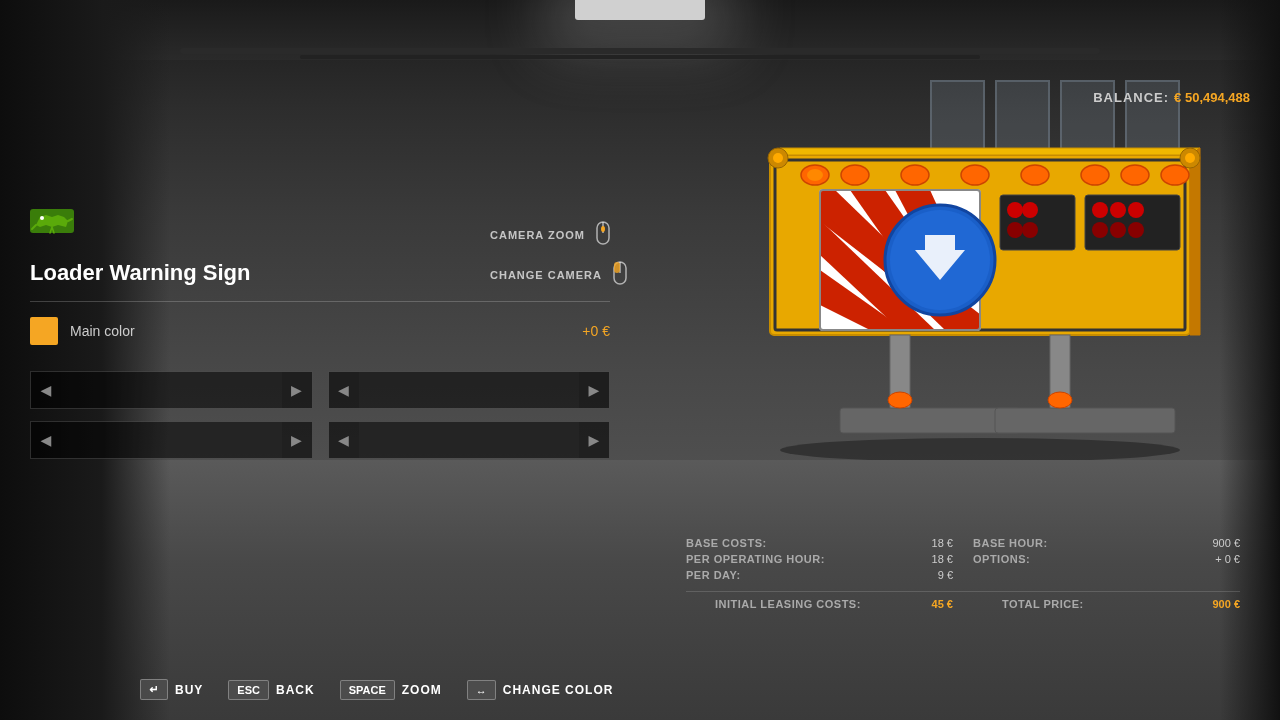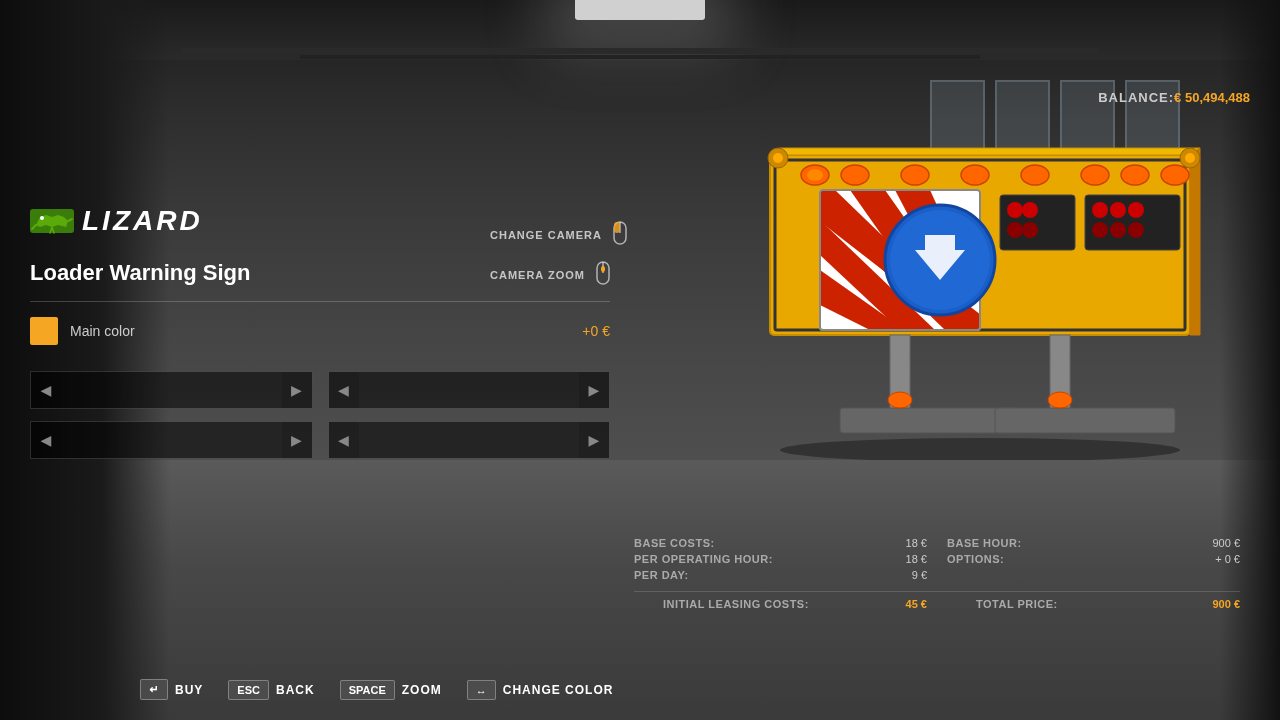--- a/index.html
+++ b/index.html
@@ -35,20 +35,21 @@
       pointer-events: none;
     }
 
     
     .balance-display {
       position: absolute;
       top: 90px;
       right: 30px;
       display: flex;
       align-items: center;
+      gap: 5px;
     }
     .balance-label {
       color: #ccc;
       font-size: 13px;
       font-weight: bold;
       letter-spacing: 1px;
     }
     .balance-value {
       color: #f5a623;
       font-size: 13px;
@@ -154,21 +155,21 @@
     .selector-content {
       flex: 1;
       height: 100%;
       background: rgba(0,0,0,0.2);
     }
 
     
     .stats-section {
       position: absolute;
       bottom: 110px;
-      left: 624px;
+      left: 676px;
       right: 30px;
       padding: 0 10px;
     }
 
     .stats-grid {
       display: grid;
       grid-template-columns: 1fr 1fr;
       gap: 2px 20px;
       margin-bottom: 8px;
     }
@@ -407,54 +408,53 @@
 
 <div class="ui-overlay">
 
   <div class="balance-display">
     <span class="balance-label">BALANCE:</span>
     <span class="balance-value">€ 50,494,488</span>
   </div>
 
   <div class="camera-controls">
     <div class="camera-control-row">
+      <span class="camera-label">CAMERA ZOOM</span>
+
+      <svg width="20" height="30" viewBox="0 0 20 30">
+        <rect x="4" y="2" width="12" height="22" rx="6" fill="none" stroke="rgba(255,255,255,0.6)" stroke-width="1.5"></rect>
+        <line x1="10" y1="2" x2="10" y2="13" stroke="rgba(255,255,255,0.6)" stroke-width="1.5"></line>
+        <ellipse cx="10" cy="9" rx="2" ry="3" fill="#f5a623"></ellipse>
+      </svg>
+    </div>
+    <div class="camera-control-row">
       <span class="camera-label">CHANGE CAMERA</span>
       <svg width="20" height="30" viewBox="0 0 20 30">
         <rect x="4" y="2" width="12" height="22" rx="6" fill="none" stroke="rgba(255,255,255,0.6)" stroke-width="1.5"></rect>
         <line x1="10" y1="2" x2="10" y2="13" stroke="rgba(255,255,255,0.6)" stroke-width="1.5"></line>
         <rect x="4" y="2" width="6" height="11" rx="3" fill="#f5a623" opacity="0.8"></rect>
       </svg>
     </div>
-    <div class="camera-control-row">
-      <span class="camera-label">CAMERA ZOOM</span>
-
-      <svg width="20" height="30" viewBox="0 0 20 30">
-        <rect x="4" y="2" width="12" height="22" rx="6" fill="none" stroke="rgba(255,255,255,0.6)" stroke-width="1.5"></rect>
-        <line x1="10" y1="2" x2="10" y2="13" stroke="rgba(255,255,255,0.6)" stroke-width="1.5"></line>
-        <ellipse cx="10" cy="9" rx="2" ry="3" fill="#f5a623"></ellipse>
-      </svg>
-    </div>
   </div>
 
 </div>
 
 <div class="left-panel">
 
   <div class="logo-area">
     <div class="logo-container">
 
       <svg width="44" height="32" viewBox="0 0 44 32">
         <rect x="0" y="4" width="44" height="24" rx="3" fill="#3a7d0a"></rect>
 
         <path d="M6,20 L10,12 L16,10 L22,12 L28,10 L34,12 L38,16 L36,22 L28,20 L22,22 L16,20 L10,22 Z" fill="#5aaa0a"></path>
         <circle cx="12" cy="13" r="2" fill="white"></circle>
         <path d="M6,20 L2,24 M38,16 L42,14" stroke="#5aaa0a" stroke-width="2" stroke-linecap="round"></path>
         <path d="M22,22 L20,28 M22,22 L24,28" stroke="#5aaa0a" stroke-width="1.5" stroke-linecap="round"></path>
       </svg>
-      <span class="logo-text">LIZARD</span>
     </div>
   </div>
 
   <h1 class="product-title">Loader Warning Sign</h1>
 
   <div class="separator-line"></div>
 
   <div class="color-option">
     <div class="color-swatch"></div>
     <span class="color-label">Main color</span>

